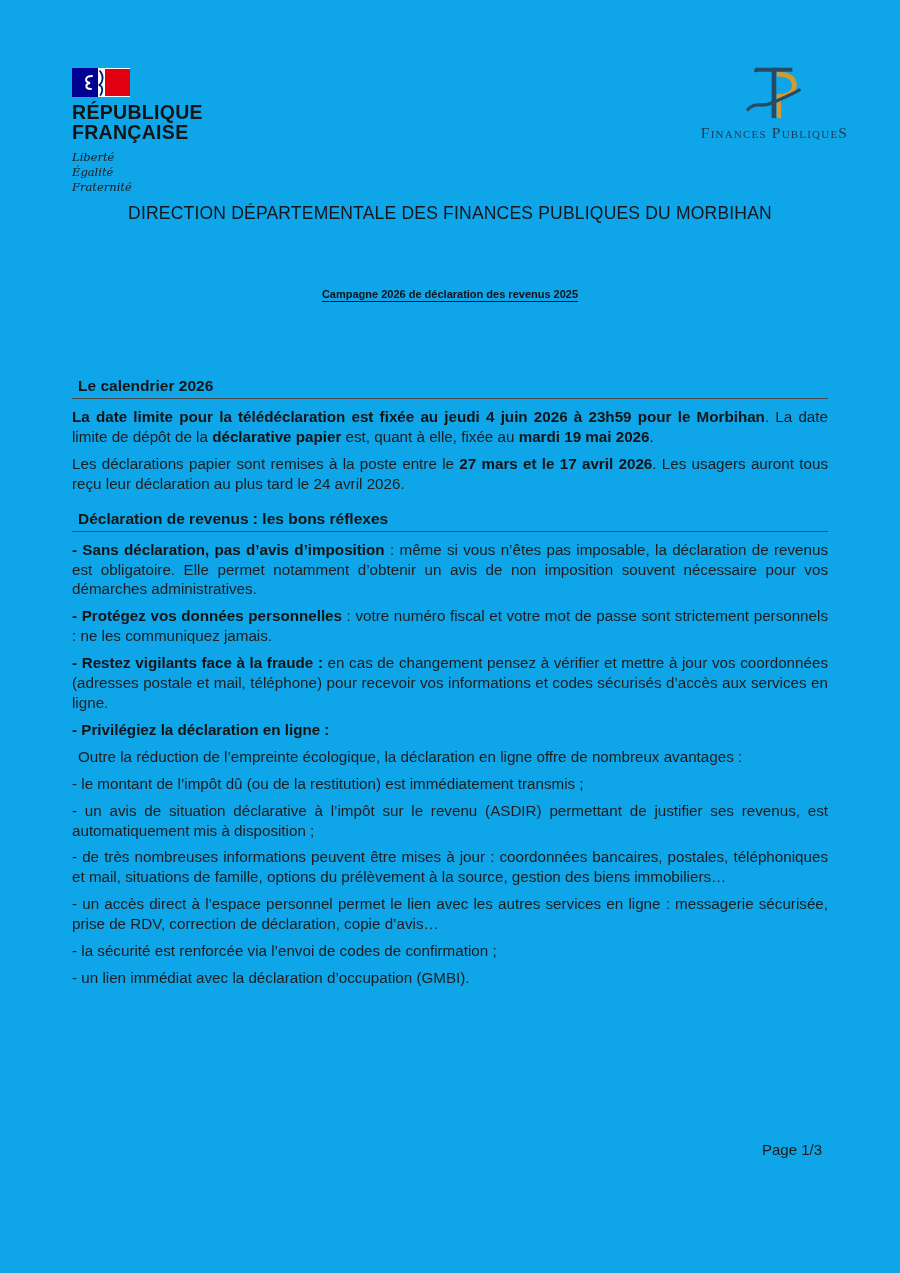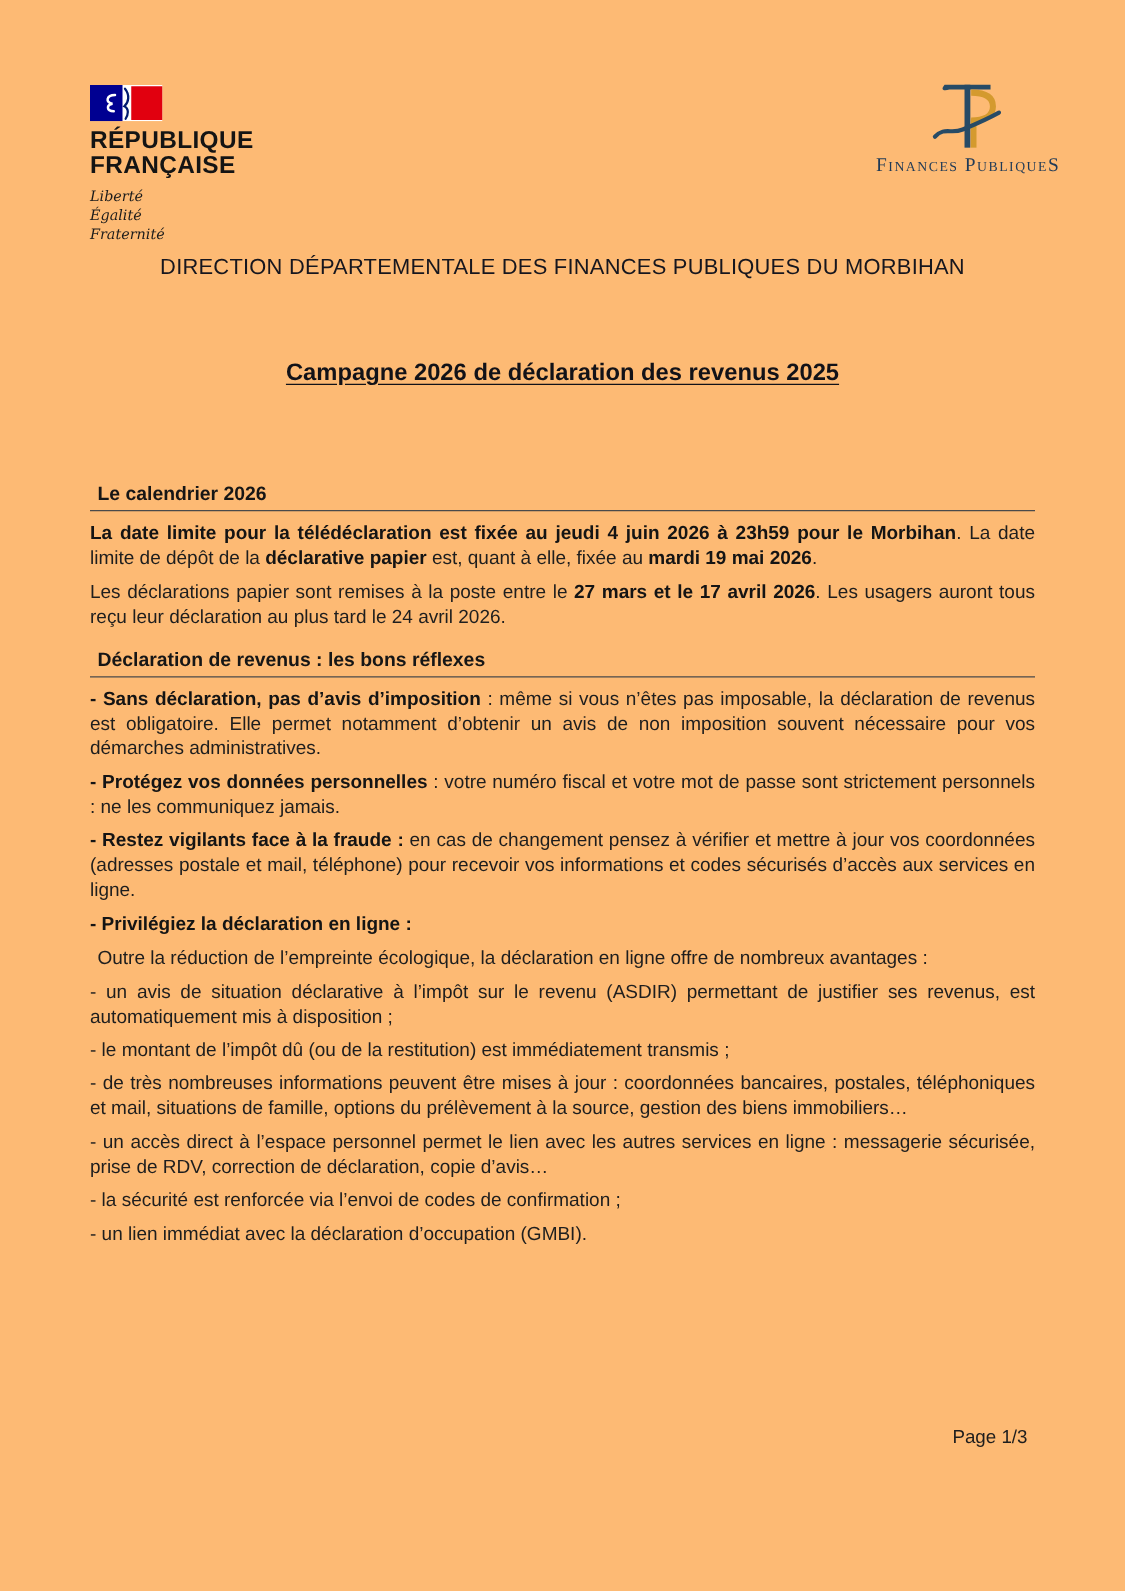--- a/index.html
+++ b/index.html
@@ -1,19 +1,19 @@
 <!DOCTYPE html>
 <html lang="fr"><head>
 <meta charset="utf-8">
 <style>
   html,body{margin:0;padding:0;background:#ffffff;}
   .page{
     position:relative;
     width:900px;height:1273px;
-    background:#fdba74;
+    background:#0ea5e9;
     font-family:"Liberation Sans",sans-serif;
     color:#1d1d1d;
     overflow:hidden;
   }
   
   .masthead{position:relative;height:203px;}
   .rf-logo{position:absolute;left:72px;top:68px;}
   .rf-flag{display:block;margin-bottom:5px;}
   .rf-name{font-weight:bold;font-size:19.5px;line-height:1.03;letter-spacing:.3px;color:#141414;}
   .rf-motto{margin-top:8px;font-family:"DejaVu Serif",serif;font-style:italic;font-size:11.5px;line-height:1.3;color:#1b1b1b;}
@@ -26,21 +26,21 @@
     font-size:15.5px;letter-spacing:1.2px;
     color:#1f3a57;white-space:nowrap;
   }
   
   .doc-title{
     margin:0 40px;text-align:center;
     font-size:17.5px;font-weight:normal;color:#16161e;letter-spacing:.2px;
   }
   .doc-subtitle{
     margin:64px 0 0;text-align:center;
-    font-size:19px;font-weight:bold;color:#121218;
+    font-size:11px;font-weight:bold;color:#121218;
     text-decoration:underline;text-underline-offset:3px;
   }
   
   .doc-body{margin:0 72px;}
   .sec-heading{
     font-size:15.5px;font-weight:bold;color:#161616;
     padding-left:6px;margin:0;
   }
   .sec-heading.first{margin-top:77px;}
   .sec-heading.later{margin-top:16px;}
@@ -106,22 +106,22 @@
       <div class="rule"></div>
       <p class="para"><b>La date limite pour la télédéclaration est fixée au jeudi 4 juin 2026 à 23h59  pour le Morbihan</b><span>. La date limite de dépôt de la </span><b>déclarative papier</b><span> est, quant à elle, fixée au </span><b>mardi 19 mai 2026</b><span>.</span></p>
       <p class="para"><span>Les déclarations papier sont remises à la poste entre le </span><b>27 mars et le 17 avril 2026</b><span>. Les usagers auront tous reçu leur déclaration au plus tard le 24 avril 2026.</span></p>
       <div class="sec-heading later">Déclaration de revenus : les bons réflexes</div>
       <div class="rule"></div>
       <p class="para"><b>- Sans déclaration, pas d’avis d’imposition</b><span> :  même si vous n’êtes pas imposable, la déclaration de revenus est obligatoire. Elle permet notamment d’obtenir un avis de non imposition souvent nécessaire pour vos démarches administratives.</span></p>
       <p class="para"><b>- Protégez vos données personnelles</b><span> : votre numéro fiscal et votre mot de passe sont strictement personnels : ne les communiquez jamais.</span></p>
       <p class="para"><b>- Restez vigilants face à la fraude :</b><span> en cas de changement pensez à vérifier et mettre à jour vos coordonnées (adresses postale et mail, téléphone) pour recevoir vos informations et codes sécurisés d’accès aux services en ligne.</span></p>
       <p class="para"><b>- Privilégiez la déclaration en ligne :</b></p>
       <p class="para indent"><span>Outre la réduction de l’empreinte écologique, la déclaration en ligne offre de nombreux avantages :</span></p>
+      <p class="para"><span>- le montant de l’impôt dû (ou de la restitution) est immédiatement transmis ;</span></p>
       <p class="para"><span>- un avis de situation déclarative à l’impôt sur le revenu (ASDIR) permettant de justifier ses revenus, est automatiquement mis à disposition ;</span></p>
-      <p class="para"><span>- le montant de l’impôt dû (ou de la restitution) est immédiatement transmis ;</span></p>
       <p class="para"><span>- de très nombreuses informations peuvent être mises à jour : coordonnées bancaires, postales, téléphoniques et mail, situations de famille, options du prélèvement à la source, gestion des biens immobiliers…</span></p>
       <p class="para"><span>- un accès direct à l’espace personnel permet le lien avec les autres services en ligne : messagerie sécurisée, prise de RDV, correction de déclaration, copie d’avis…</span></p>
       <p class="para"><span>- la sécurité est renforcée via l’envoi de codes de confirmation ;</span></p>
       <p class="para"><span>- un lien immédiat avec la déclaration d’occupation (GMBI).</span></p>
     </main>
 
   <footer class="page-footer">
     <span>Page 1/3</span>
   </footer>
 

